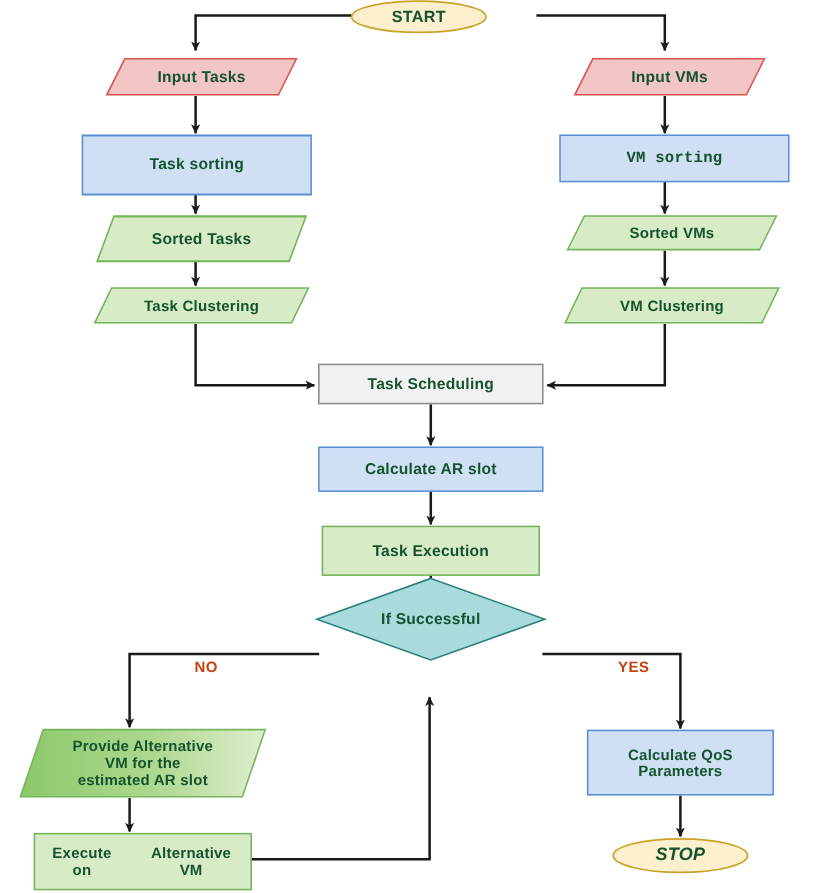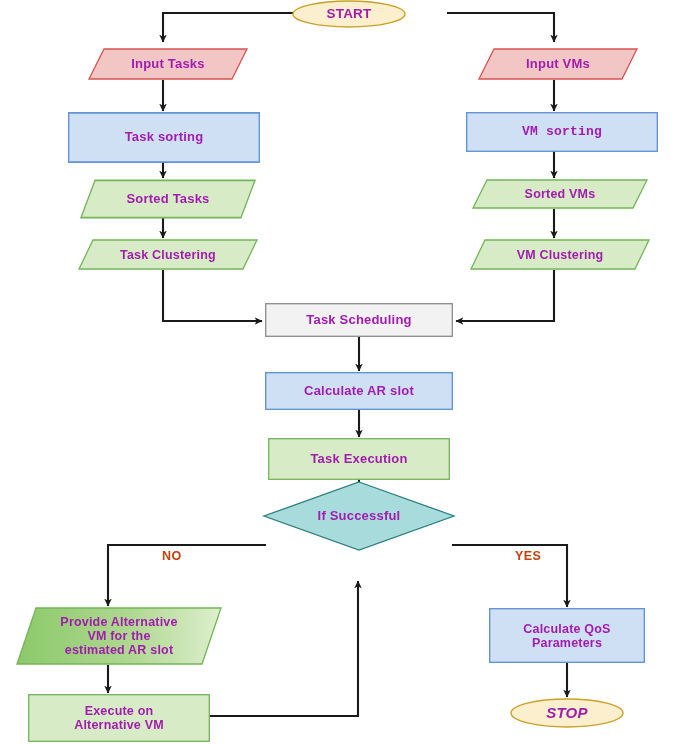--- a/index.html
+++ b/index.html
@@ -1,20 +1,20 @@
 <!DOCTYPE html>
 <html><head>
 <meta charset="utf-8">
 <style>
   html,body{margin:0;padding:0;background:#ffffff;}
   body{width:685px;height:744px;position:relative;overflow:hidden;
        font-family:"Liberation Sans","DejaVu Sans",sans-serif;}
   #canvas{position:absolute;left:0;top:0;width:685px;height:744px;}
   .node{position:absolute;box-sizing:border-box;display:flex;align-items:center;
-        justify-content:center;text-align:center;font-weight:bold;color:#a21caf;
+        justify-content:center;text-align:center;font-weight:bold;color:#14532d;
         letter-spacing:.2px;line-height:1.12;}
   .lbl{position:absolute;font-weight:bold;color:#c2410c;font-size:12.5px;letter-spacing:.4px;}
   svg.shape{position:absolute;left:0;top:0;width:100%;height:100%;overflow:visible;}
   .node > span{position:relative;z-index:2;padding:0 6px;}
 </style>
 </head>
 <body>
 
 <svg id="canvas" viewBox="0 0 685 744" xmlns="http://www.w3.org/2000/svg">
   <defs>
@@ -164,21 +164,21 @@
 
 <div class="node" style="left:16px;top:607px;width:206px;height:58px;font-size:12.5px;flex-direction:column;">
   <svg class="shape" viewBox="0 0 206 58" preserveAspectRatio="none">
     <polygon points="20,1 205,1 186,57 1,57" fill="url(#gradGreen)" stroke="#74b45a" stroke-width="1.3"></polygon>
   </svg>
   <span>Provide Alternative</span>
   <span>VM for the</span>
   <span>estimated AR slot</span>
 </div>
 
-<div class="node" style="left:28px;top:694px;width:182px;height:48px;font-size:12.5px;flex-direction:column;">
+<div class="node" style="left:28px;top:694px;width:182px;height:48px;font-size:12.5px;flex-direction:row;">
   <svg class="shape" viewBox="0 0 182 48" preserveAspectRatio="none">
     <rect x="0.7" y="0.7" width="180.6" height="46.6" fill="#d7ecc6" stroke="#74b45a" stroke-width="1.3"></rect>
   </svg>
   <span>Execute on</span>
   <span>Alternative VM</span>
 </div>
 
 <div class="node" style="left:489px;top:608px;width:156px;height:55px;font-size:12.5px;flex-direction:column;">
   <svg class="shape" viewBox="0 0 156 55" preserveAspectRatio="none">
     <rect x="0.7" y="0.7" width="154.6" height="53.6" fill="#cfe0f5" stroke="#5b8fd4" stroke-width="1.3"></rect>

